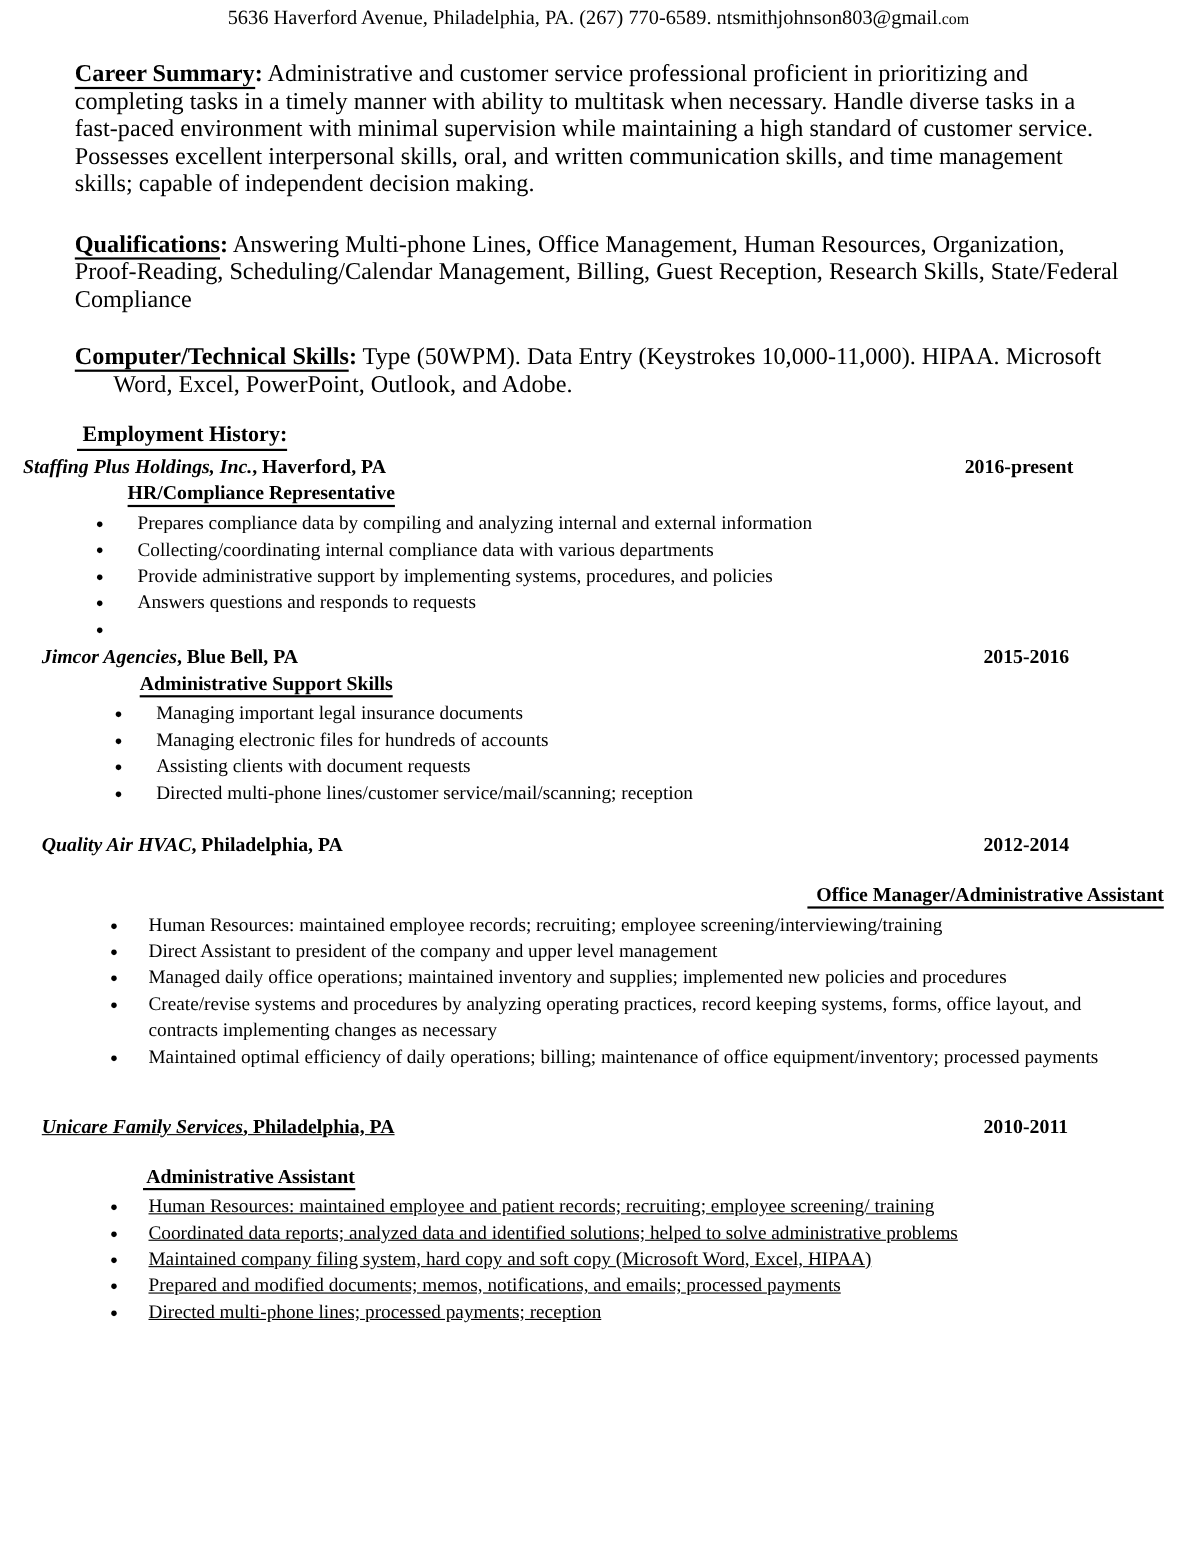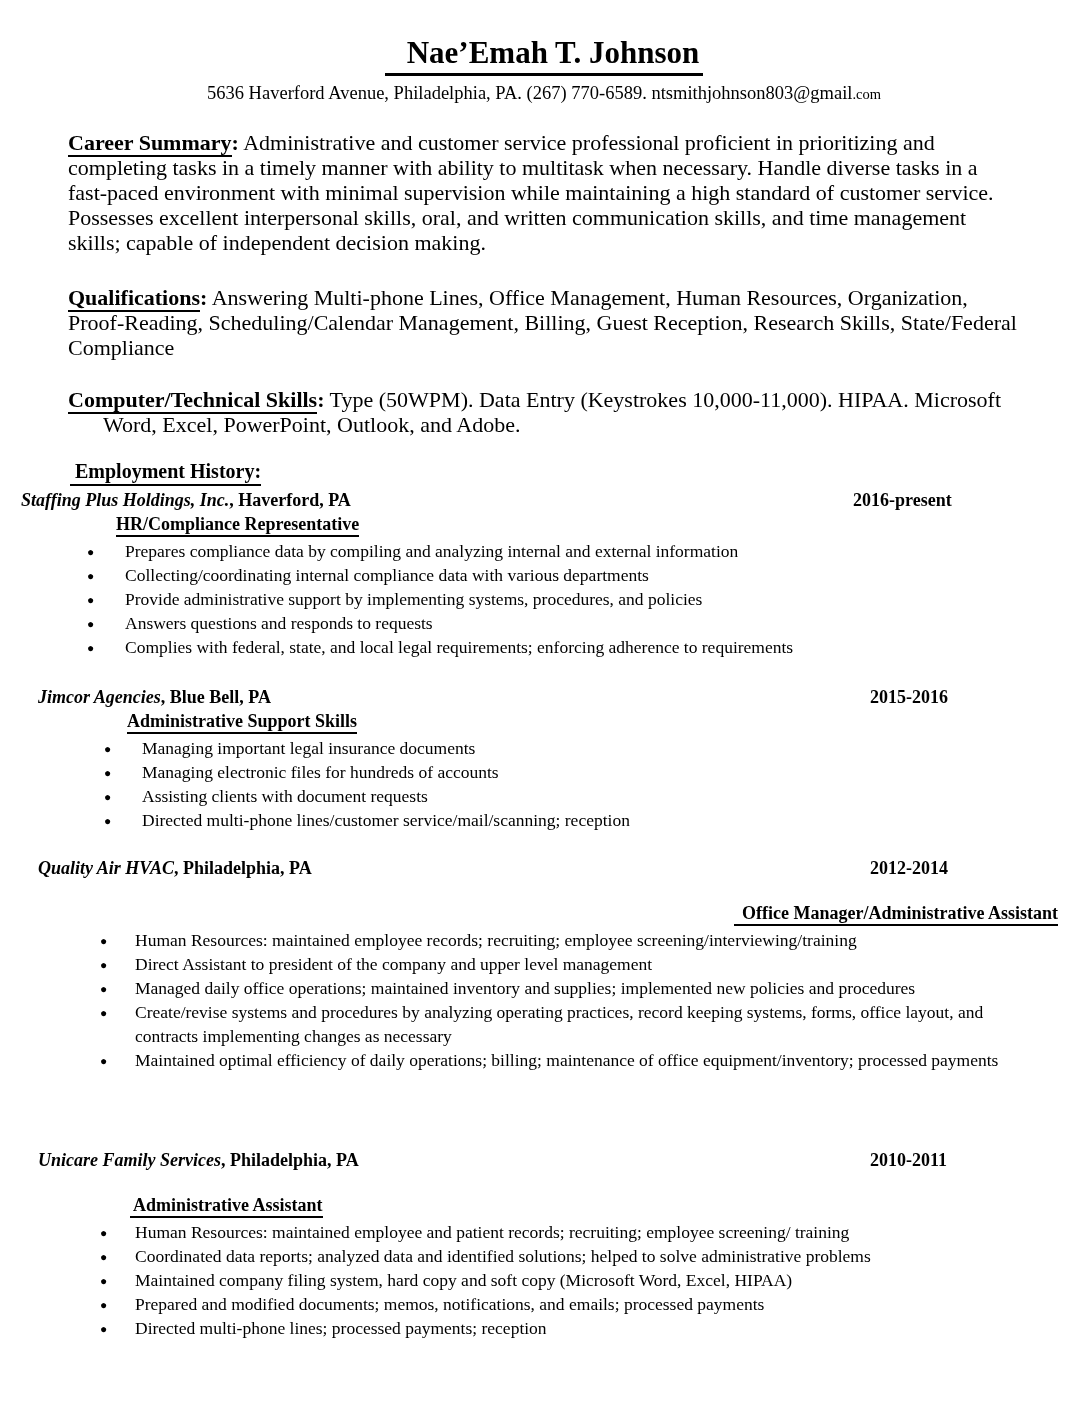--- a/index.html
+++ b/index.html
@@ -26,68 +26,65 @@
   .p-qual    { margin-top: 30px; }
   .p-skills  { margin-top: 27px; padding-left: 35px; text-indent: -35px; }
   .sec-label { font-weight: bold; border-bottom: 2px solid #000; }
 
   .emp-head { margin: 22px 0 0 70px; font-weight: bold; font-size: 20px; line-height: 25px; }
   .emp-head .ul-lead { border-bottom: 2px solid #000; padding-left: 5px; display: inline-block; }
 
   .job { margin-left: 38px; margin-right: 30px; }
   .job-head { position: relative; font-weight: bold; font-size: 18px; }
   .job-head .company { font-style: italic; }
-  .job-head .date { position: absolute; left: 832px; top: 0; font-style: normal; }
+  .job-head .date { position: absolute; left: 856px; top: 0; font-style: normal; }
 
   .job-title { font-weight: bold; font-size: 18px; }
   .job-title .u { border-bottom: 2px solid #000; display: inline-block; line-height: 22px; }
   .t1 { margin-left: 95px; }
   .t2 { margin-left: 89px; }
   .t3 { margin-left: 78px; text-align: right; }  .t3 .u { padding-left: 8px; }
   .t4 { margin-left: 92px; }  .t4 .u { padding-left: 3px; }
   .gap-title { margin-top: 21px; }
 
   ul.bullets { list-style: none; margin: 2px 0 0 0; padding: 0 8px 0 66px; }
   ul.bullets.tight { padding-left: 62px; }
   ul.bullets li { position: relative; padding-left: 38px; }
   ul.bullets.tight li { padding-left: 35px; }
   ul.bullets li .b { position: absolute; left: 0; top: 1px; font-size: 12px; }
 
   .job1 { margin-top: 2px; margin-left: 21px; }
   .job2 { margin-top: 26px; }
   .job3 { margin-top: 24px; }
-  .job4 { margin-top: 76px; }
+  .job4 { margin-top: 40px; text-decoration: underline; }
 </style>
 </head>
 <body>
 
 <div>
 
-  <div class="name-wrap">
-    <span class="name">Nae’Emah T. Johnson</span>
-  </div>
   <div class="contact"><span>5636 Haverford Avenue, Philadelphia, PA. (267) 770-6589. ntsmithjohnson803@gmail</span><span class="suffix">.com</span></div>
 
   <p class="para p-summary"><span class="sec-label">Career Summary</span><span class="bold">:</span><span> Administrative and customer service professional proficient in prioritizing and completing tasks in a timely manner with ability to multitask when necessary. Handle diverse tasks in a fast-paced environment with minimal supervision while maintaining a high standard of customer service. Possesses excellent interpersonal skills, oral, and written communication skills, and time management skills; capable of independent decision making.</span></p>
 
   <p class="para p-qual"><span class="sec-label">Qualifications</span><span class="bold">:</span><span> Answering Multi-phone Lines, Office Management, Human Resources, Organization, Proof-Reading, Scheduling/Calendar Management, Billing, Guest Reception, Research Skills, State/Federal Compliance</span></p>
 
   <p class="para p-skills"><span class="sec-label">Computer/Technical Skills</span><span class="bold">:</span><span> Type (50WPM). Data Entry (Keystrokes 10,000-11,000). HIPAA. Microsoft Word, Excel, PowerPoint, Outlook, and Adobe.</span></p>
 
   <div class="emp-head"><span class="ul-lead"><span>Employment History</span><span>:</span></span></div>
 
   <div class="job job1">
     <div class="job-head"><span class="company">Staffing Plus Holdings, Inc.</span><span>, Haverford, PA</span><span class="date">2016-present</span></div>
     <div class="job-title t1"><span class="u">HR/Compliance Representative</span></div>
     <ul class="bullets">
       <li><span class="b">●</span><span>Prepares compliance data by compiling and analyzing internal and external information</span></li>
       <li><span class="b">●</span><span>Collecting/coordinating internal compliance data with various departments</span></li>
       <li><span class="b">●</span><span>Provide administrative support by implementing systems, procedures, and policies</span></li>
       <li><span class="b">●</span><span>Answers questions and responds to requests</span></li>
-      <li><span class="b">●</span><span>Complies with federal, state, and local legal requirements; enforcing adherence to requirements</span></li>
+      <li><span class="b">●</span></li>
     </ul>
   </div>
 
   <div class="job job2">
     <div class="job-head"><span class="company">Jimcor Agencies</span><span>, Blue Bell, PA</span><span class="date">2015-2016</span></div>
     <div class="job-title t2"><span class="u">Administrative Support Skills</span></div>
     <ul class="bullets">
       <li><span class="b">●</span><span>Managing important legal insurance documents</span></li>
       <li><span class="b">●</span><span>Managing electronic files for hundreds of accounts</span></li>
       <li><span class="b">●</span><span>Assisting clients with document requests</span></li>

